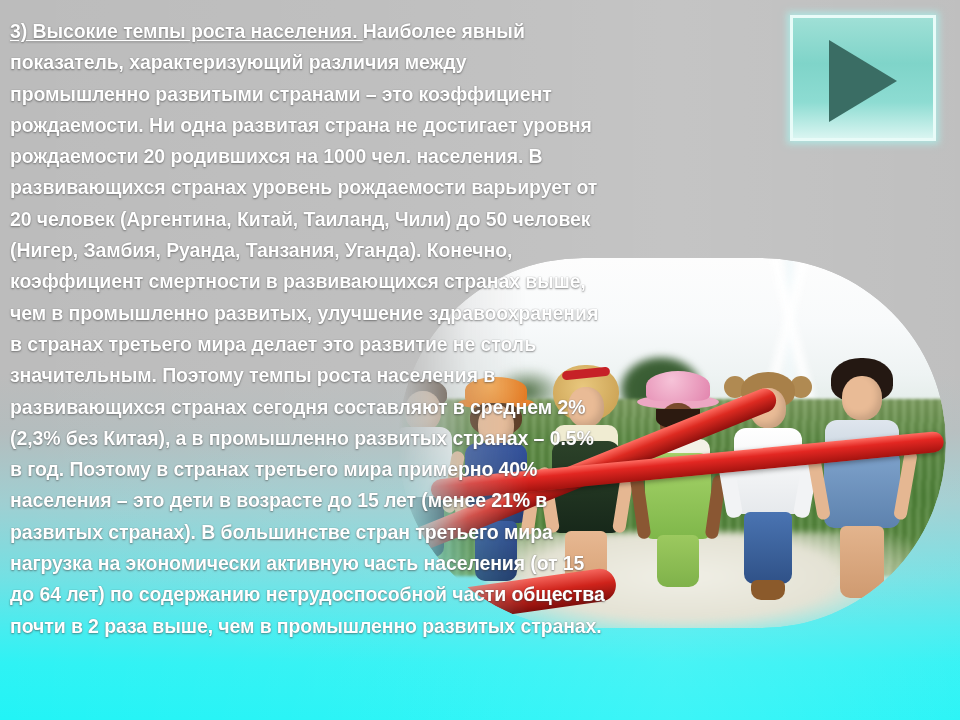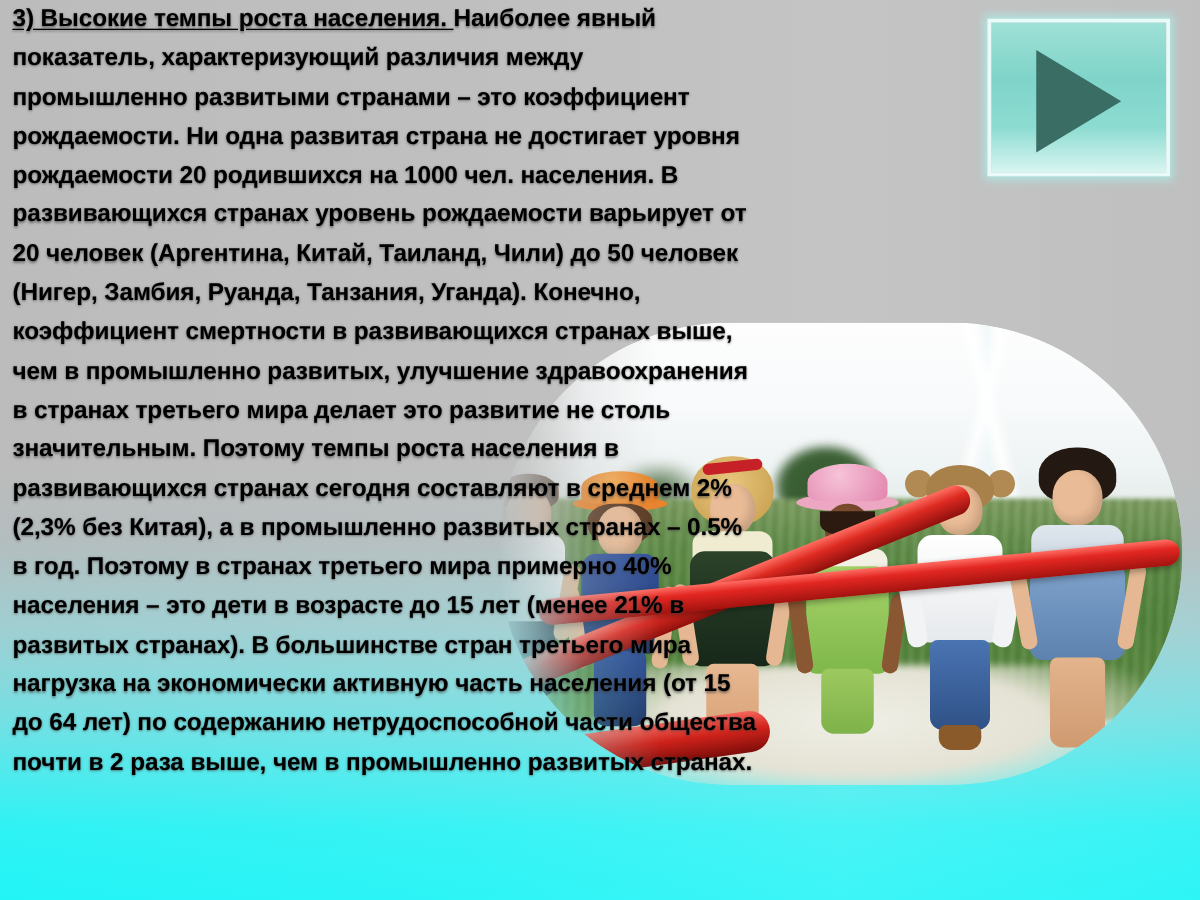--- a/index.html
+++ b/index.html
@@ -155,23 +155,23 @@
     width: 42px; border-radius: 6px 6px 10px 10px;
   }
   .kid .armL, .kid .armR {
     position: absolute; width: 13px; border-radius: 7px; background: #e5b792;
   }
 
   
   .text-block {
     position: absolute;
     left: 10px;
-    top: 0;
+    top: 16px;
     width: 600px;
-    color: #000000;
+    color: #ffffff;
     font-size: 19.5px;
     font-weight: bold;
     line-height: 31.3px;
     letter-spacing: -0.1px;
     text-shadow: 0 1px 2px rgba(60,60,60,.55), 0 0 1px rgba(90,90,90,.5);
     white-space: pre-wrap;
   }
   .text-block .u { text-decoration: underline; text-underline-offset: 2px; }
 
   

